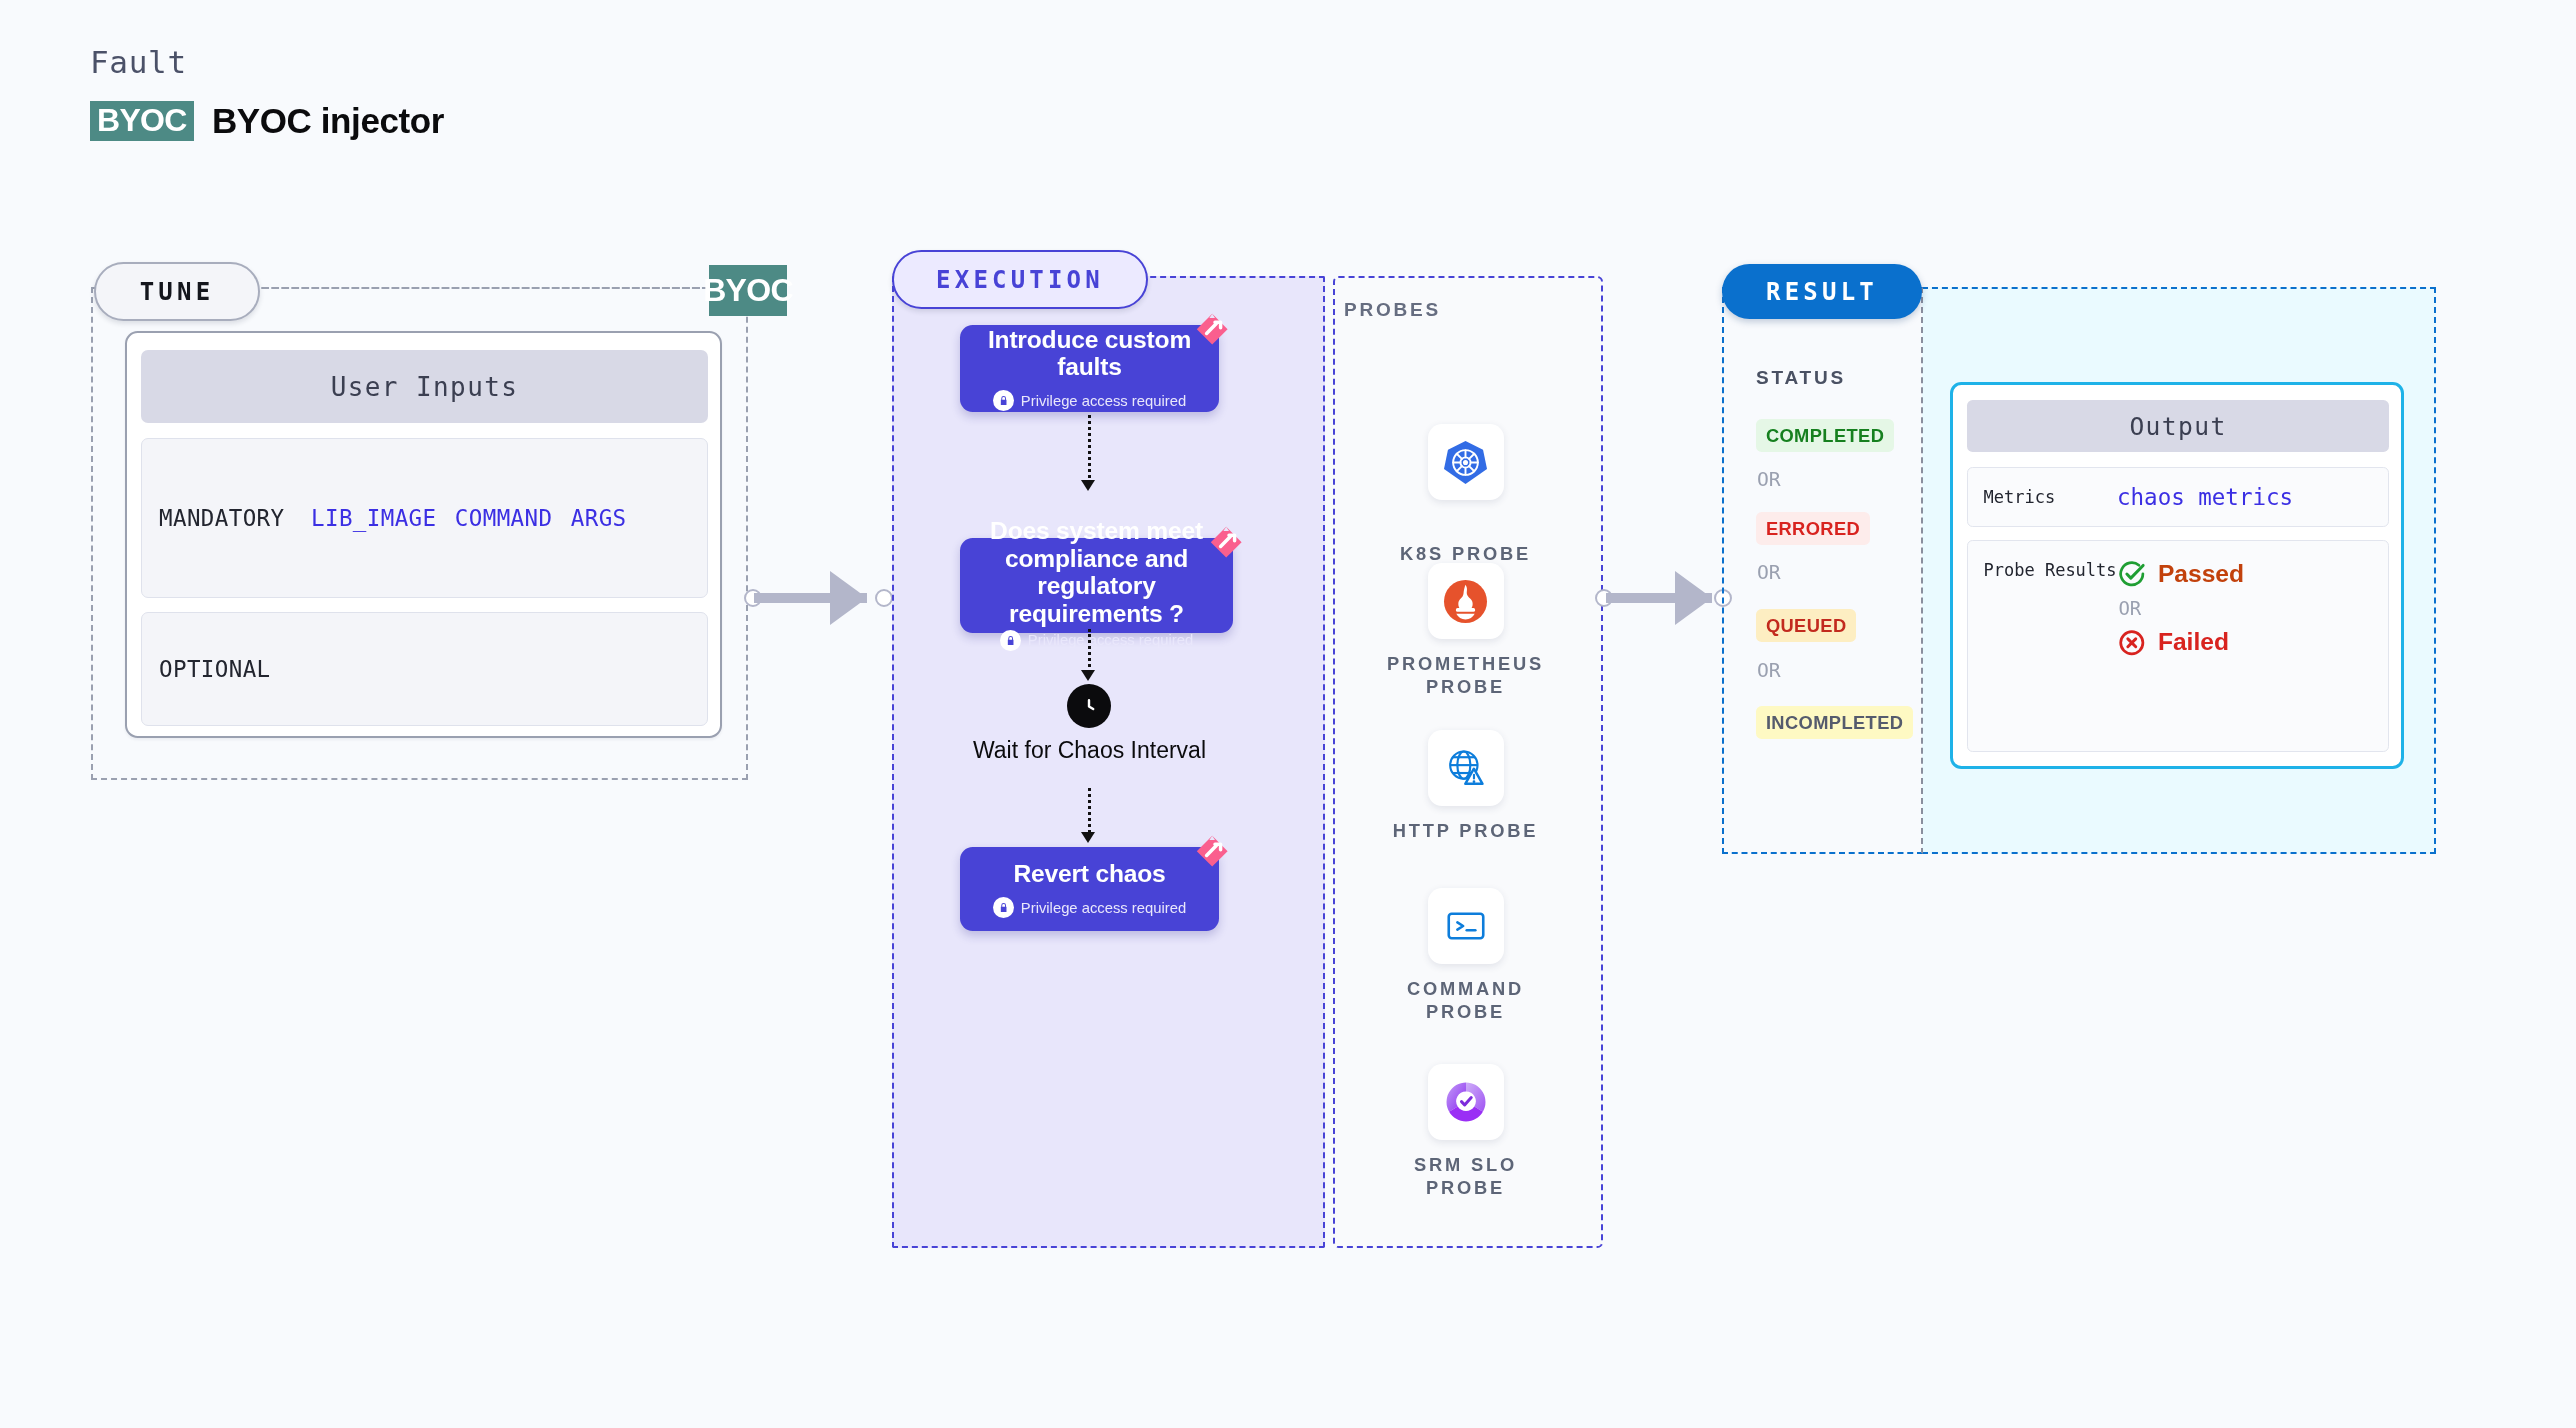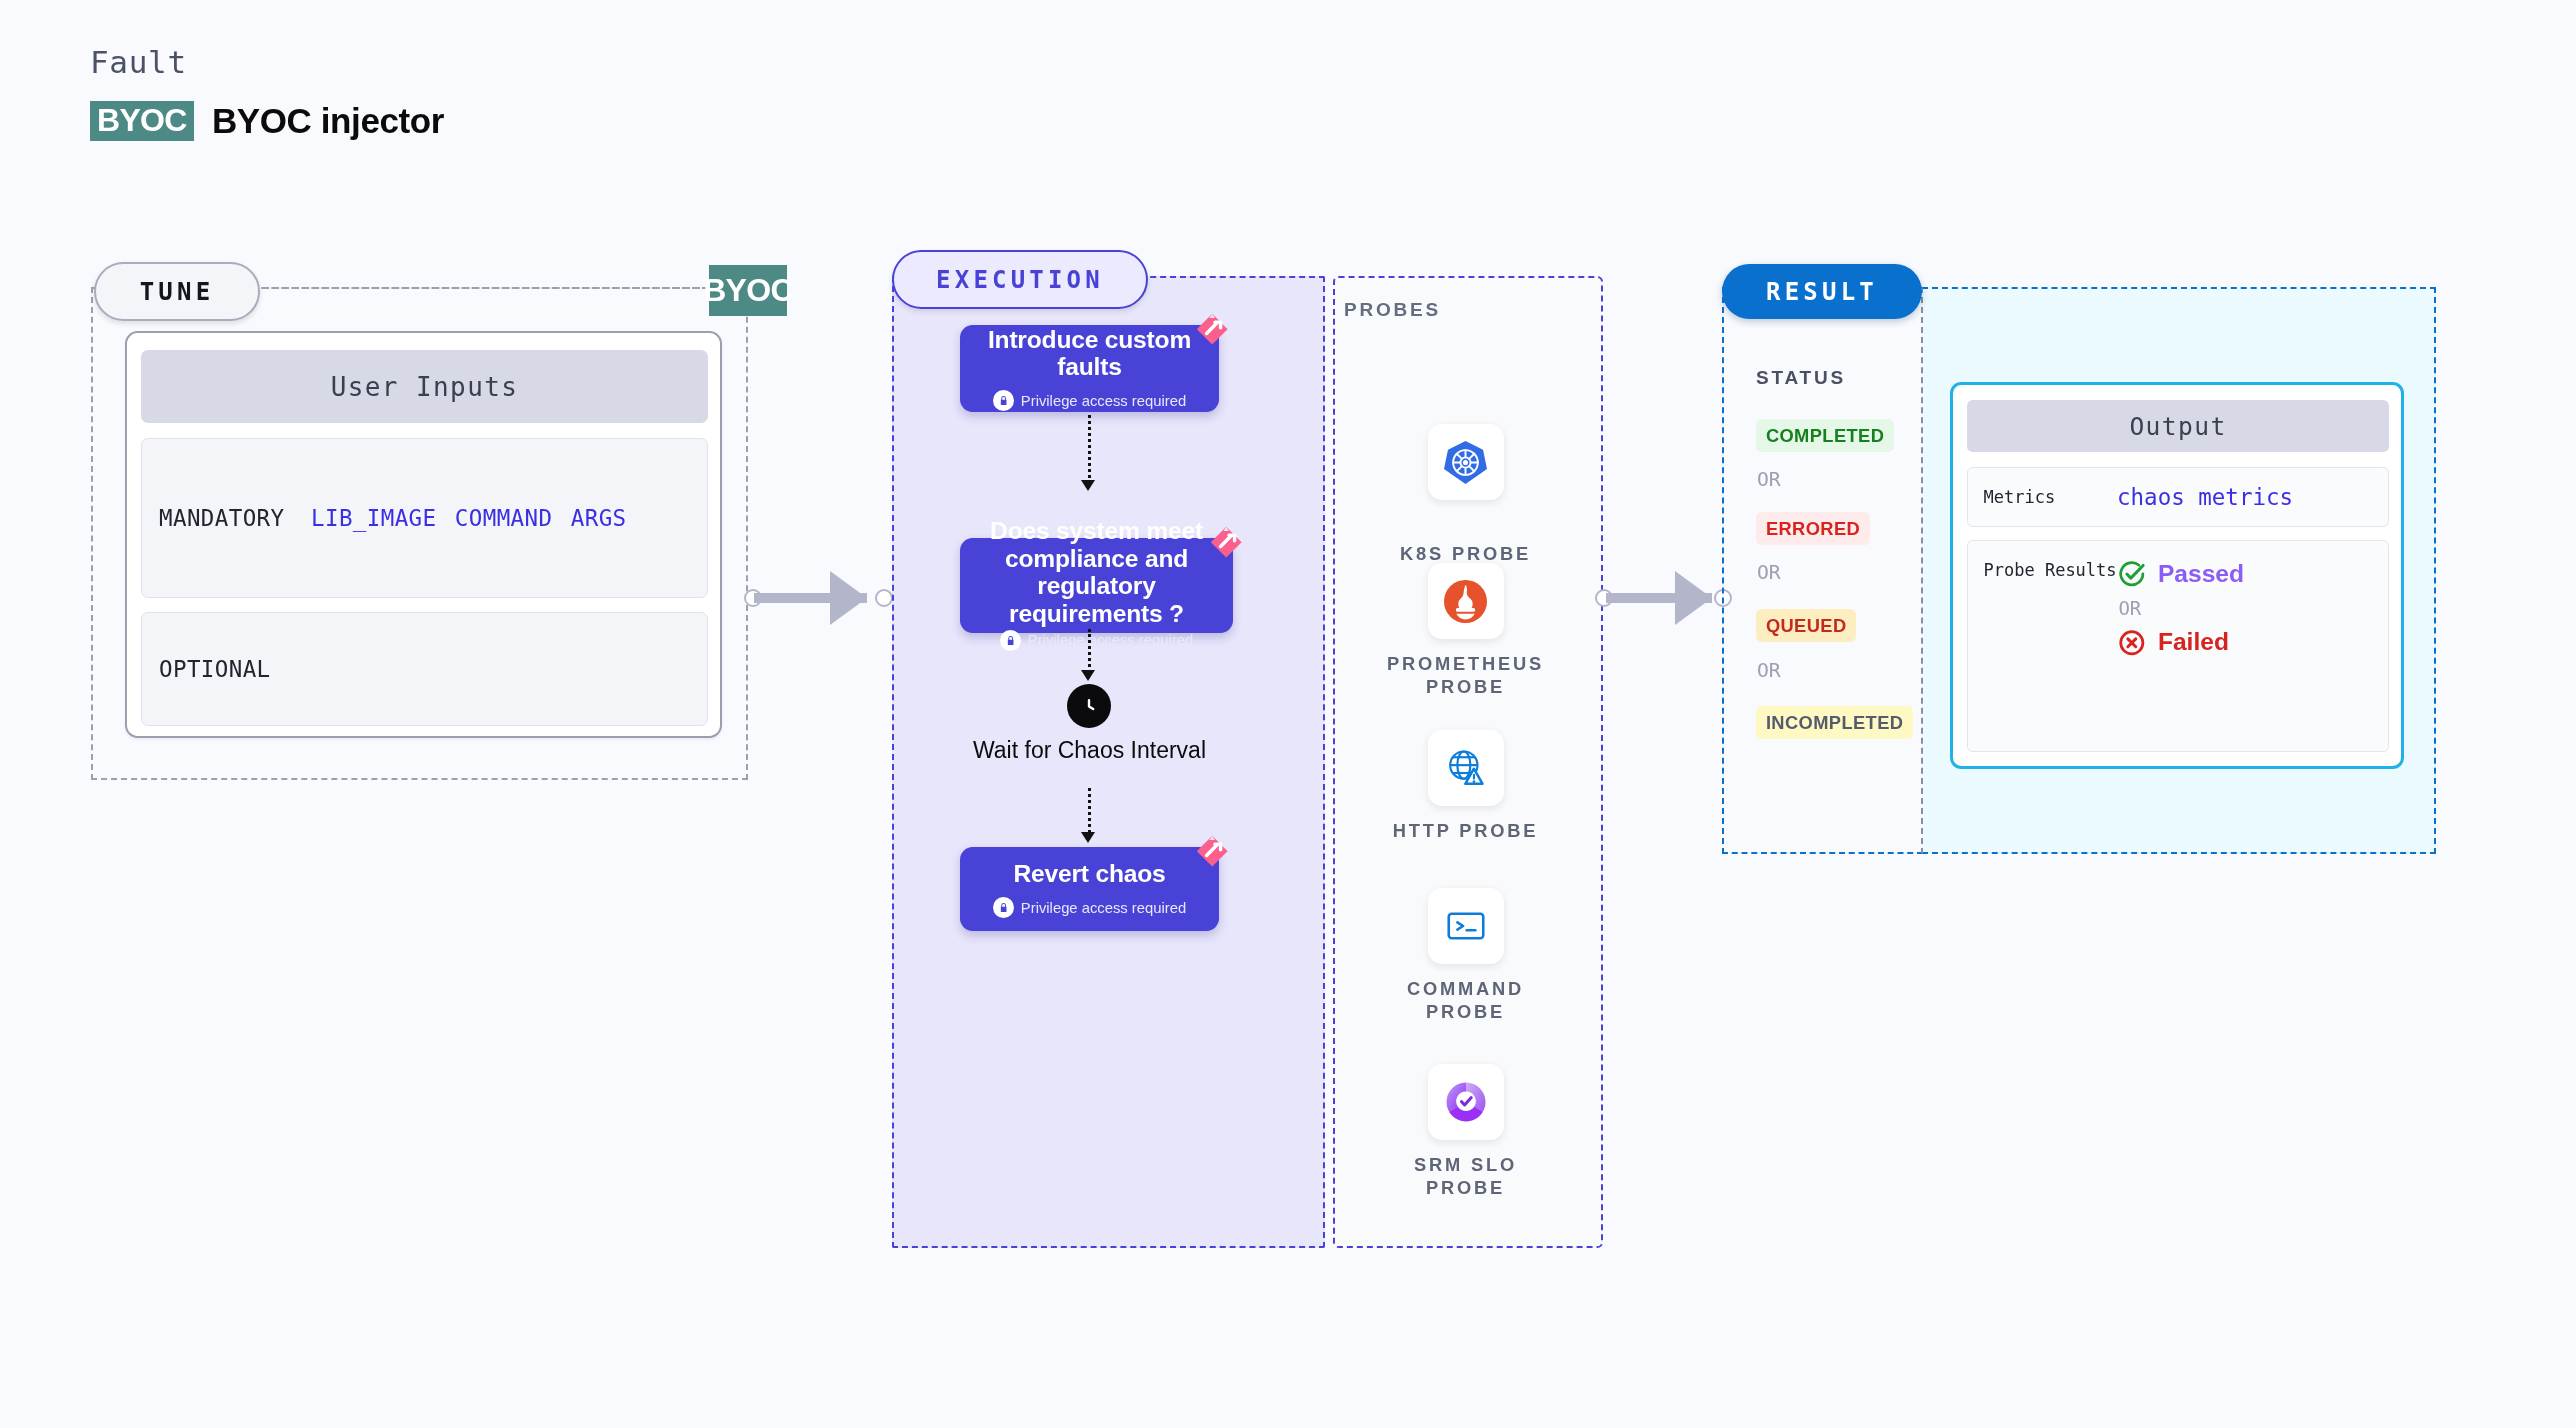--- a/index.html
+++ b/index.html
@@ -192,21 +192,21 @@
     border:1.4px solid #e2e5ee;border-radius:5.6px;display:flex;box-sizing:border-box;padding-top:18.3px;
   }
   .out-key{
     font-family:"DejaVu Sans Mono","Liberation Mono",monospace;font-size:17px;color:#22252f;
     width:149px;padding-left:15.5px;box-sizing:border-box;line-height:1.3;
   }
   .out-val{
     font-family:"DejaVu Sans Mono","Liberation Mono",monospace;font-size:22.5px;color:#3b2fe3;
   }
   .res-line{display:flex;align-items:center;gap:11.3px;}
-  .res-pass{font-size:24.6px;font-weight:bold;color:#8b5cf6;}
+  .res-pass{font-size:24.6px;font-weight:bold;color:#c2410c;}
   .res-fail{font-size:24.6px;font-weight:bold;color:#d8231f;}
   .res-or{font-size:19px;color:#9aa0b0;font-family:"DejaVu Sans Mono","Liberation Mono",monospace;margin:8.4px 0 8.4px 1.4px;}
 
   
   .conn{position:absolute;height:9.9px;background:#b3b6ca;}
   .conn-dot{
     position:absolute;width:18.3px;height:18.3px;border-radius:50%;
     background:#fff;border:2.8px solid #b3b6ca;box-sizing:border-box;
   }
   .conn-tri{

